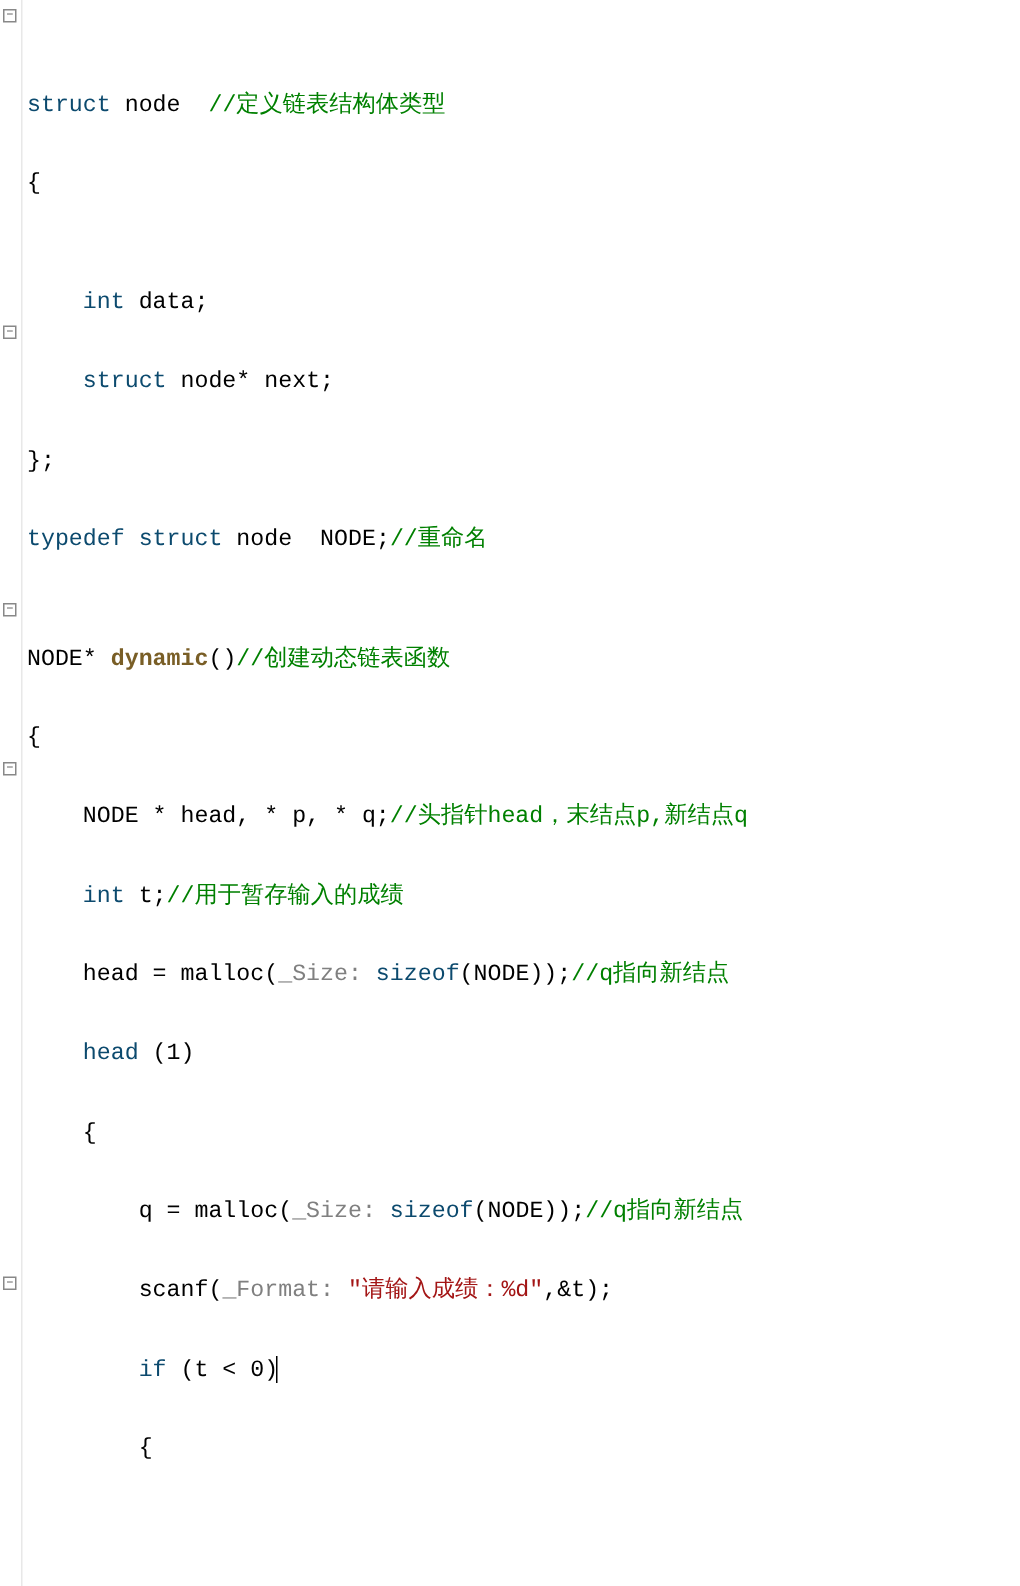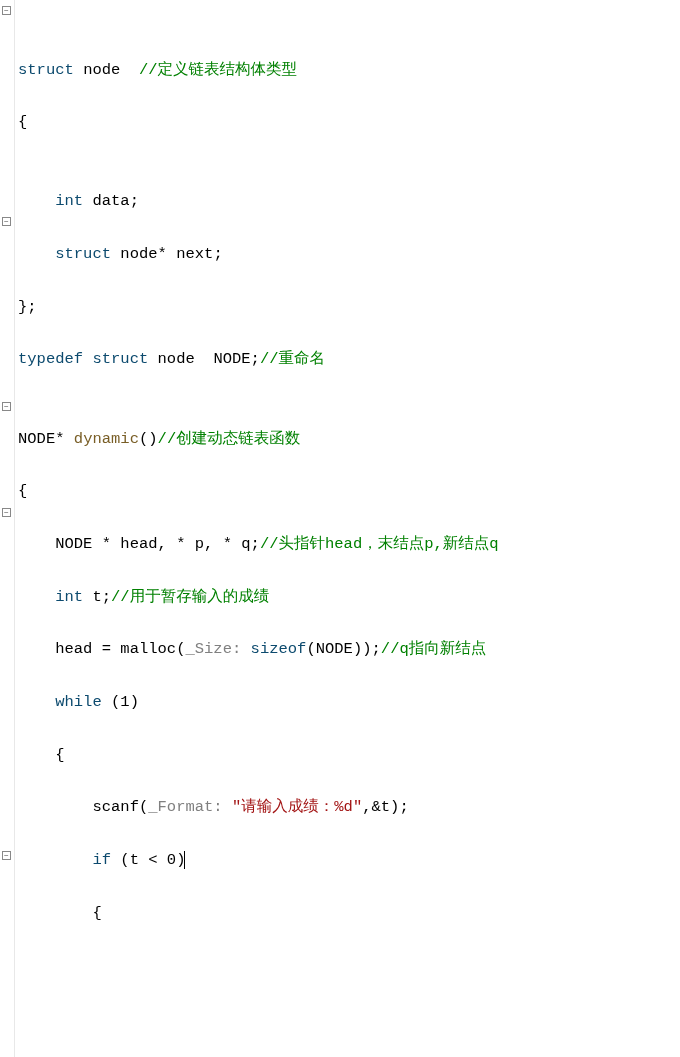--- a/index.html
+++ b/index.html
@@ -36,21 +36,21 @@
     border: 1px solid #888;
     background: #fff;
     font-size: 8px;
     line-height: 8px;
     text-align: center;
     color: #555;
     box-sizing: border-box;
   }
   .kw   { color: #0c4a6e; }
   .type { color: #000000; }
-  .func { color: #795e26; }
+  .func { color: #795e26; font-weight: bold; }
   .str  { color: #a31515; }
   .cmt  { color: #008000; }
   .hint { color: #808080; }
   .cursor {
     border-right: 1px solid #000;
     margin-left: -1px;
   }
   .line { display: block; }
 </style>
 </head>
@@ -70,22 +70,23 @@
 <span class="line">    <span class="kw">int</span> <span>data</span><span>;</span></span>
 <span class="line">    <span class="kw">struct</span> <span class="type">node</span><span>*</span> <span>next</span><span>;</span></span>
 <span class="line"><span>};</span></span>
 <span class="line"><span class="kw">typedef</span> <span class="kw">struct</span> <span class="type">node</span>  <span class="type">NODE</span><span>;</span><span class="cmt">//重命名</span></span>
 <span class="line"><span></span></span>
 <span class="line"><span class="type">NODE</span><span>*</span> <span class="func">dynamic</span><span>()</span><span class="cmt">//创建动态链表函数</span></span>
 <span class="line"><span>{</span></span>
 <span class="line">    <span class="type">NODE</span><span> * head, * p, * q;</span><span class="cmt">//头指针head，末结点p,新结点q</span></span>
 <span class="line">    <span class="kw">int</span><span> t;</span><span class="cmt">//用于暂存输入的成绩</span></span>
 <span class="line">    <span>head = </span><span>malloc</span><span>(</span><span class="hint">_Size:</span><span class="kw"> sizeof</span><span>(</span><span class="type">NODE</span><span>));</span><span class="cmt">//q指向新结点</span></span>
-<span class="line">    <span class="kw">while</span><span> (1)</span></span>
+<span class="line">    <span class="kw">head</span><span> (1)</span></span>
 <span class="line">    <span>{</span></span>
+<span class="line">        <span>q = </span><span>malloc</span><span>(</span><span class="hint">_Size:</span><span class="kw"> sizeof</span><span>(</span><span class="type">NODE</span><span>));</span><span class="cmt">//q指向新结点</span></span>
 <span class="line">        <span>scanf</span><span>(</span><span class="hint">_Format:</span><span class="str"> "请输入成绩：%d"</span><span>,&amp;t);</span></span>
 <span class="line">        <span class="kw">if</span><span> (t &lt; 0)</span><span class="cursor"></span></span>
 <span class="line">        <span>{</span></span>
 
 
 
 
 
 
 

